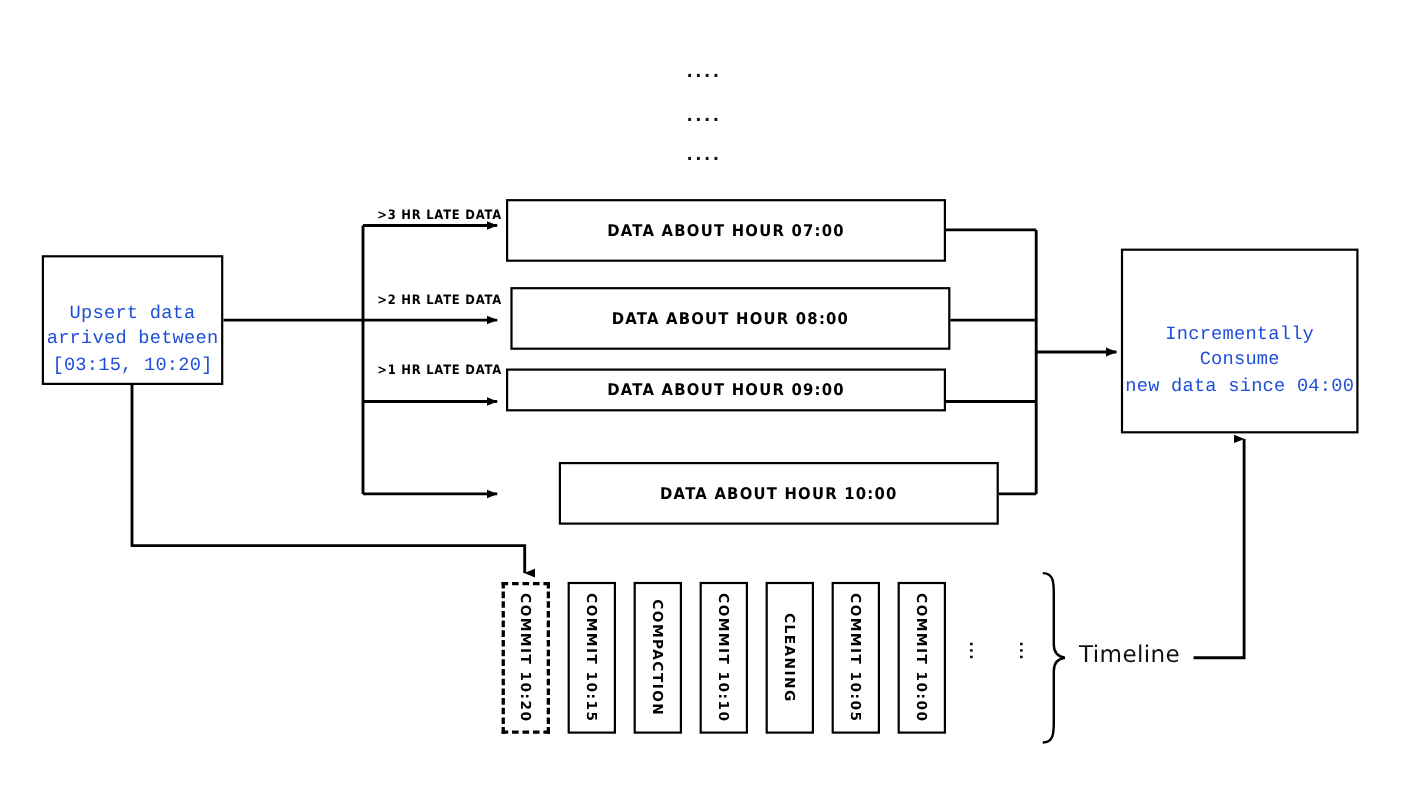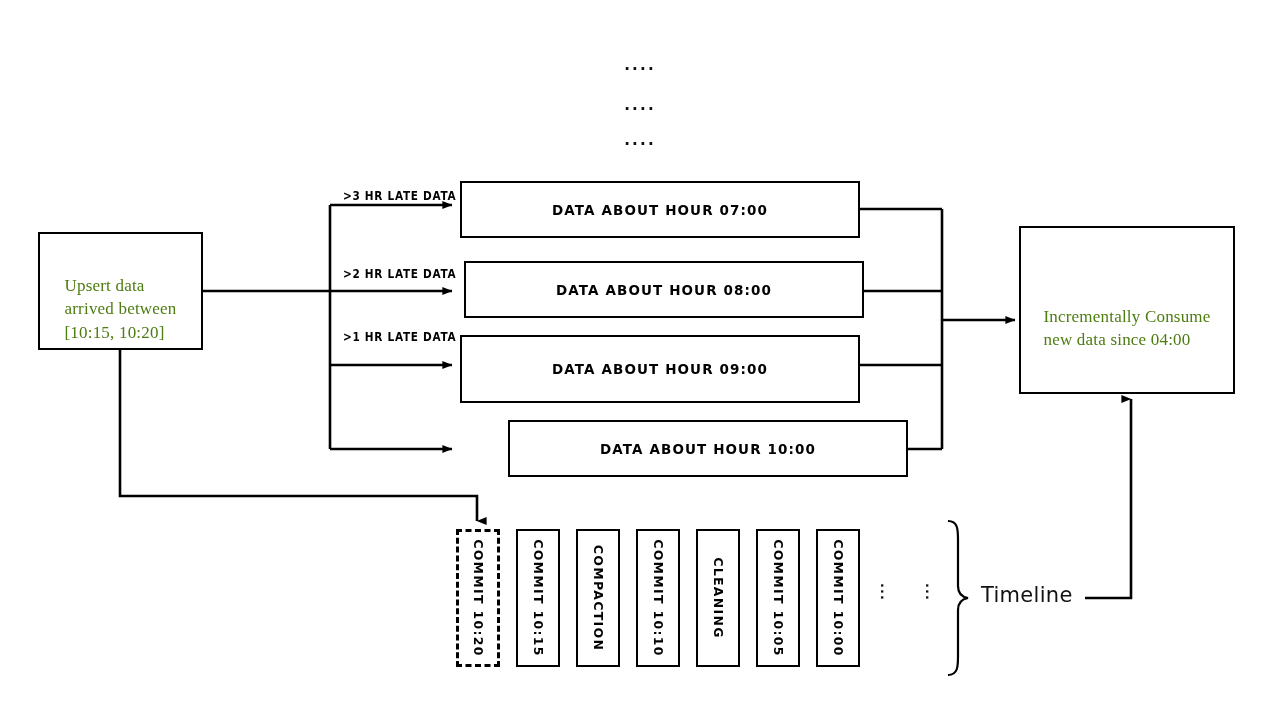--- a/index.html
+++ b/index.html
@@ -30,27 +30,28 @@
 
   
   .node {
     position: absolute;
     box-sizing: border-box;
     border: 2.5px solid #000;
     background: #fff;
     display: flex;
     align-items: center;
     justify-content: center;
+    text-align: center;
   }
 
   .hand-text {
-    font-family: Liberation Serif, serif;
+    font-family: Liberation Mono, monospace;
     font-size: 17px;
     line-height: 1.38;
-    color: #4d7c0f;
+    color: #1d4ed8;
     letter-spacing: 0.2px;
     margin-top: 36px;
   }
 
   .chunk-label {
     font-family: "DejaVu Sans", sans-serif;
     font-weight: bold;
     font-size: 13.5px;
     letter-spacing: 1.1px;
     color: #000;
@@ -187,35 +188,35 @@
                C962,599 958,602 958,610
                L958,656
                C958,666 958,675 948,675" stroke-width="2.2"></path>
     </g>
   </svg>
 
   <div class="node" style="left:38px; top:232px; width:165px; height:118px;">
     <div class="hand-text">
       <div>Upsert data</div>
       <div>arrived between</div>
-      <div>[10:15, 10:20]</div>
+      <div>[03:15, 10:20]</div>
     </div>
   </div>
 
   <div class="edge-label" style="left:343px; top:190px;">&gt;3 HR LATE DATA</div>
   <div class="edge-label" style="left:343px; top:268px;">&gt;2 HR LATE DATA</div>
   <div class="edge-label" style="left:343px; top:331px;">&gt;1 HR LATE DATA</div>
 
   <div class="node" style="left:460px; top:181px; width:400px; height:57px;">
     <span class="chunk-label">DATA ABOUT HOUR 07:00</span>
   </div>
   <div class="node" style="left:464px; top:261px; width:400px; height:57px;">
     <span class="chunk-label">DATA ABOUT HOUR 08:00</span>
   </div>
-  <div class="node" style="left:460px; top:335px; width:400px; height:68px;">
+  <div class="node" style="left:460px; top:335px; width:400px; height:39px;">
     <span class="chunk-label">DATA ABOUT HOUR 09:00</span>
   </div>
   <div class="node" style="left:460px; top:420px; width:400px; height:57px;margin-left:48px;">
     <span class="chunk-label">DATA ABOUT HOUR 10:00</span>
   </div>
 
   <div class="node" style="left:1019px; top:226px; width:216px; height:168px;">
     <div class="hand-text">
       <div>Incrementally Consume</div>
       <div>new data since 04:00</div>

